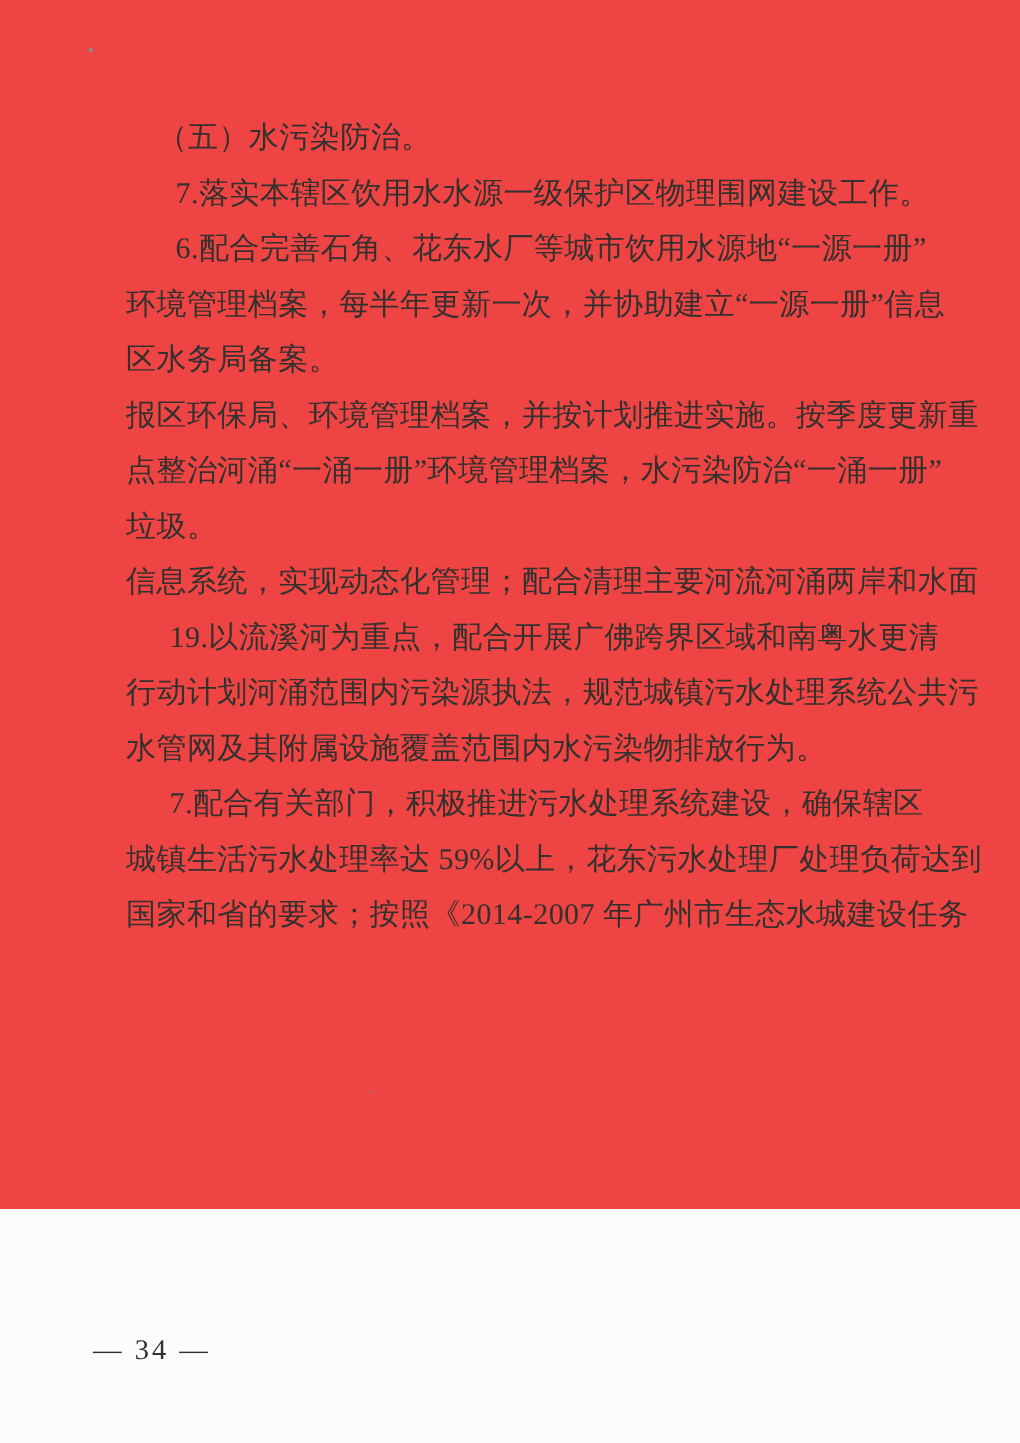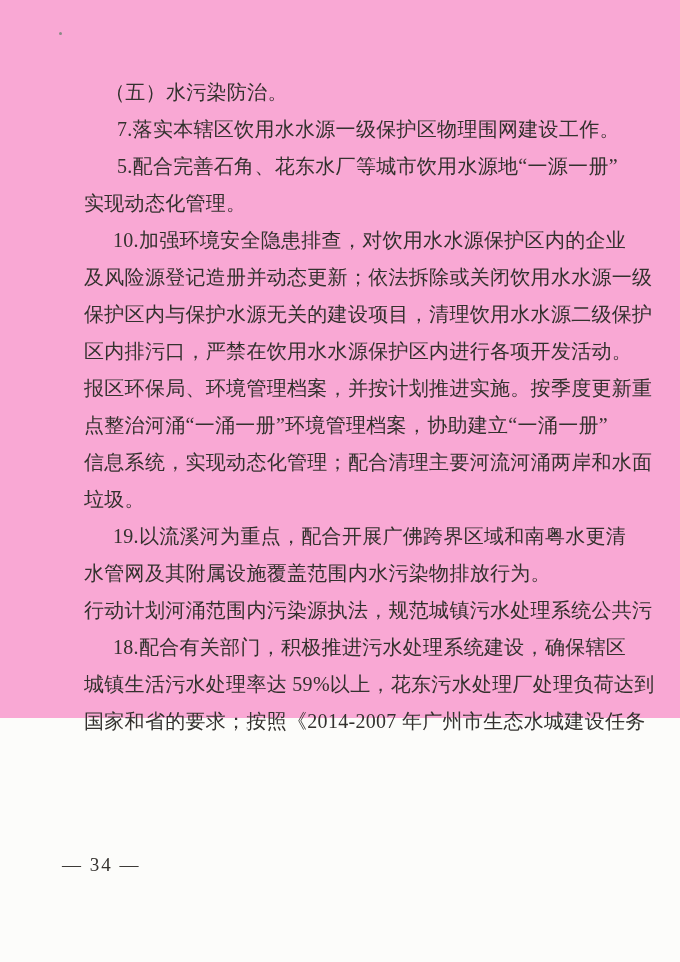--- a/index.html
+++ b/index.html
@@ -6,22 +6,22 @@
     margin: 0;
     padding: 0;
     width: 680px;
     height: 962px;
     overflow: hidden;
     background: #fcfcfa;
   }
   .page {
     position: relative;
     width: 680px;
-    height: 718px;
-    background: #f9a8d4;
+    height: 806px;
+    background: #ef4444;
     font-family: "Liberation Serif", "DejaVu Serif", serif;
     color: #33312e;
   }
   .doc {
     position: absolute;
     top: 74px;
     left: 84px;
     width: 518px;
   }
   .line {
@@ -30,21 +30,21 @@
     font-size: 20px;
     letter-spacing: 0.3px;
     white-space: nowrap;
   }
   .ind-head { padding-left: 21px; }
   .ind-1   { padding-left: 33px; }
   .ind-2   { padding-left: 29px; }
   .footer {
     position: absolute;
     left: 62px;
-    top: 854px;
+    top: 890px;
     font-size: 19px;
     letter-spacing: 2px;
     color: #33312e;
   }
   .speck {
     position: absolute;
     background: #8a8a86;
     border-radius: 50%;
   }
   .speck-1 { left: 59px; top: 32px; width: 3px; height: 3px; }
@@ -62,49 +62,44 @@
 
     <div>
       <div class="line ind-head">（五）水污染防治。</div>
     </div>
 
     <div>
       <div class="line ind-1">7.落实本辖区饮用水水源一级保护区物理围网建设工作。</div>
     </div>
 
     <div>
-      <div class="line ind-1">5.配合完善石角、花东水厂等城市饮用水源地“一源一册”</div>
+      <div class="line ind-1">6.配合完善石角、花东水厂等城市饮用水源地“一源一册”</div>
+      <div class="line">环境管理档案，每半年更新一次，并协助建立“一源一册”信息</div>
     </div>
 
     <div>
-      <div class="line">实现动态化管理。</div>
+      <div class="line">区水务局备案。</div>
     </div>
 
-    <div>
-      <div class="line ind-2">10.加强环境安全隐患排查，对饮用水水源保护区内的企业</div>
-      <div class="line">及风险源登记造册并动态更新；依法拆除或关闭饮用水水源一级</div>
-      <div class="line">保护区内与保护水源无关的建设项目，清理饮用水水源二级保护</div>
-      <div class="line">区内排污口，严禁在饮用水水源保护区内进行各项开发活动。</div>
-    </div>
 
     <div>
       <div class="line">报区环保局、环境管理档案，并按计划推进实施。按季度更新重</div>
-      <div class="line">点整治河涌“一涌一册”环境管理档案，协助建立“一涌一册”</div>
+      <div class="line">点整治河涌“一涌一册”环境管理档案，水污染防治“一涌一册”</div>
+      <div class="line">垃圾。</div>
       <div class="line">信息系统，实现动态化管理；配合清理主要河流河涌两岸和水面</div>
-      <div class="line">垃圾。</div>
     </div>
 
     <div>
       <div class="line ind-2">19.以流溪河为重点，配合开展广佛跨界区域和南粤水更清</div>
+      <div class="line">行动计划河涌范围内污染源执法，规范城镇污水处理系统公共污</div>
       <div class="line">水管网及其附属设施覆盖范围内水污染物排放行为。</div>
-      <div class="line">行动计划河涌范围内污染源执法，规范城镇污水处理系统公共污</div>
     </div>
 
     <div>
-      <div class="line ind-2">18.配合有关部门，积极推进污水处理系统建设，确保辖区</div>
+      <div class="line ind-2">7.配合有关部门，积极推进污水处理系统建设，确保辖区</div>
       <div class="line">城镇生活污水处理率达 59%以上，花东污水处理厂处理负荷达到</div>
       <div class="line">国家和省的要求；按照《2014-2007 年广州市生态水城建设任务</div>
     </div>
 
   </div>
 
   <div class="footer">— 34 —</div>
 
 </div>
 

